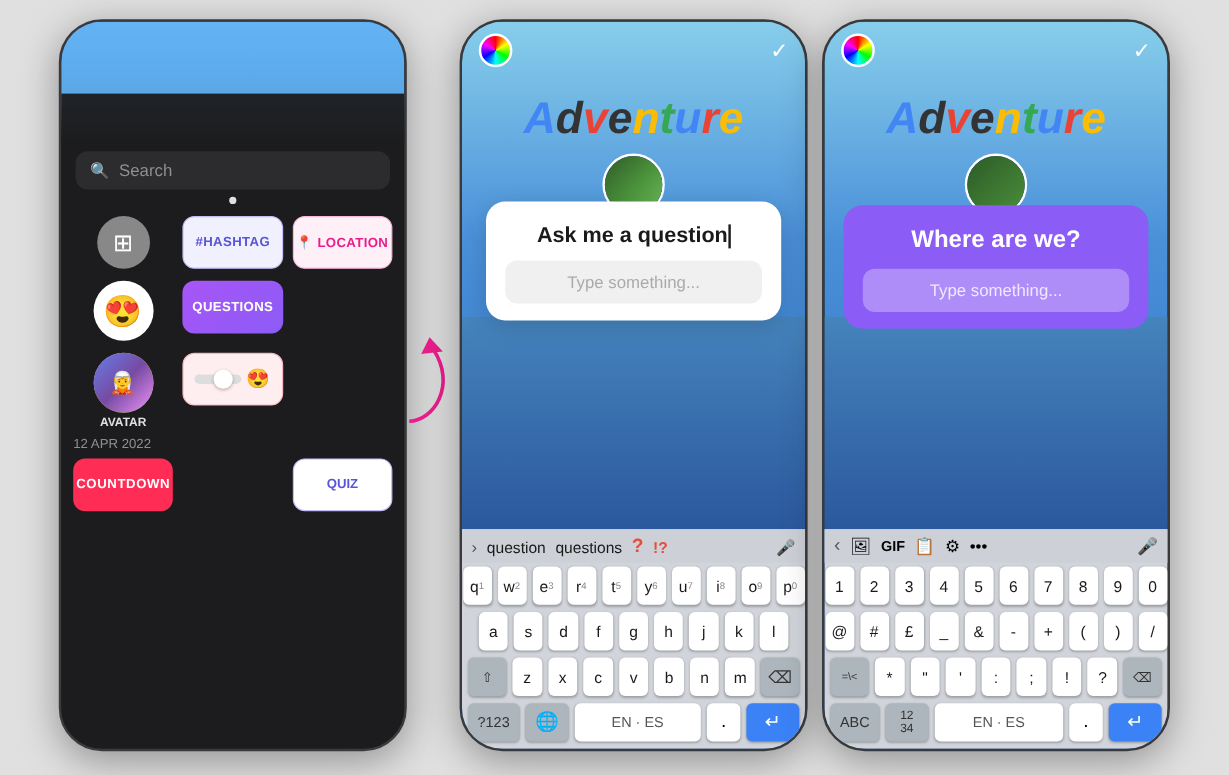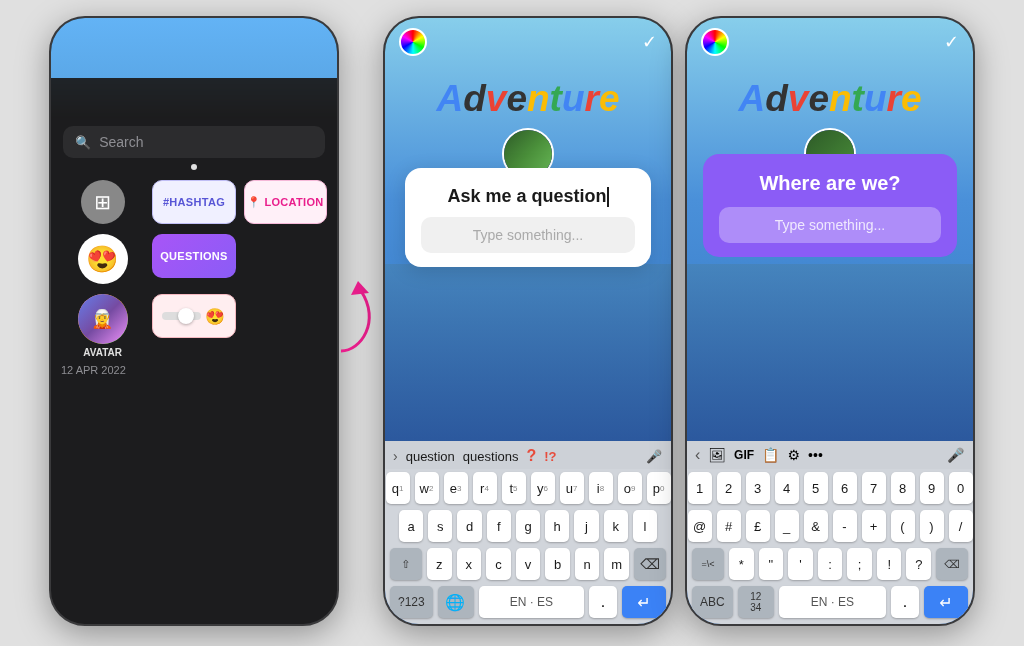--- a/index.html
+++ b/index.html
@@ -235,21 +235,21 @@
       border-radius: 10px;
       padding: 10px 12px;
       color: #aaa;
       font-size: 14px;
       text-align: center;
     }
 
     
     .question-sticker-purple {
       position: absolute;
-      top: 136px;
+      top: 153px;
       left: 16px; right: 16px;
       background: #8b5cf6;
       border-radius: 16px;
       padding: 18px 16px 14px;
       z-index: 10;
     }
     .question-title-white {
       font-size: 20px;
       font-weight: 800;
       color: white;
@@ -380,20 +380,29 @@
       <div class="sticker-item sticker-slider">
         <div class="slider-bar">
           <div class="slider-thumb"></div>
         </div>
         <span style="margin-left:4px;font-size:16px;">😍</span>
       </div>
     </div>
 
     <div class="date-text">
       <span>12 APR 2022</span>
+    </div>
+    <div class="bottom-stickers">
+      <div class="countdown-sticker">
+        <span>COUNTDOWN</span>
+      </div>
+      <div></div>
+      <div class="quiz-sticker">
+        <span>QUIZ</span>
+      </div>
     </div>
   </div>
 
   <div style="position:relative;width:20px;height:610px;display:flex;align-items:center;justify-content:center;">
     <svg width="60" height="100" viewBox="0 0 60 100" style="position:absolute;left:-20px;">
       <path d="M 10 80 C 30 80, 50 50, 30 20" stroke="#e91e8c" stroke-width="3" fill="none"></path>
       <polygon points="27,10 38,22 20,24" fill="#e91e8c"></polygon>
     </svg>
   </div>
 

